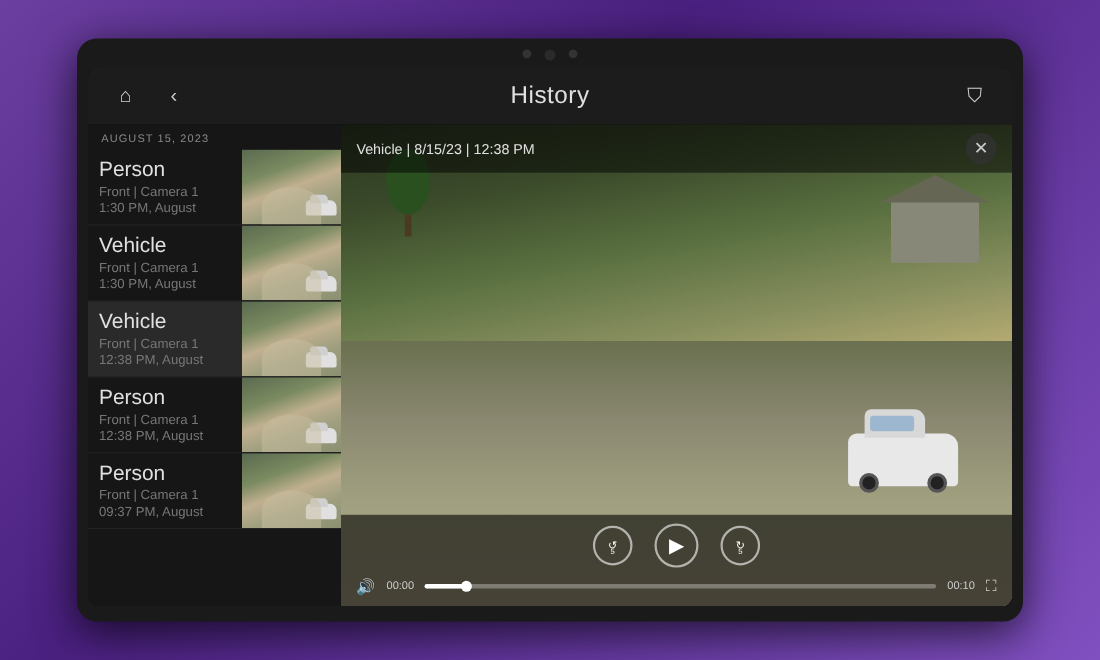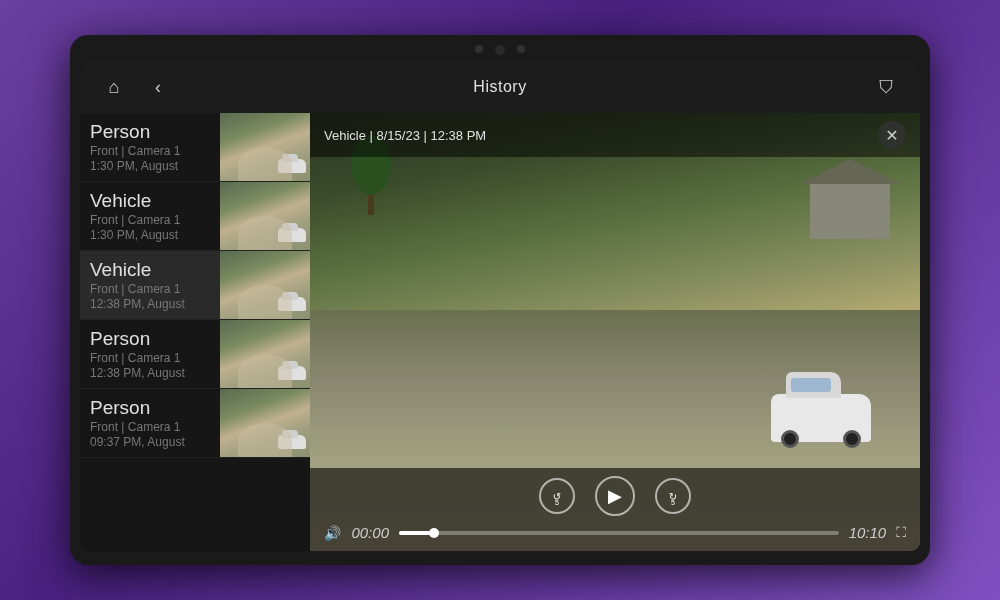--- a/index.html
+++ b/index.html
@@ -61,21 +61,21 @@
       background: #1c1c1c;
       flex-shrink: 0;
     }
     .header-left {
       display: flex;
       align-items: center;
       gap: 12px;
     }
     .header-title {
       color: #e0e0e0;
-      font-size: 16px;
+      font-size: 22px;
       font-weight: 400;
       letter-spacing: 0.5px;
       position: absolute;
       left: 50%;
       transform: translateX(-50%);
     }
     .icon-btn {
       color: #ccc;
       font-size: 18px;
       cursor: pointer;
@@ -407,22 +407,21 @@
       top: 50%;
       left: 8%;
       transform: translate(-50%, -50%);
       width: 10px;
       height: 10px;
       background: #fff;
       border-radius: 50%;
     }
     .time-label {
       color: #ccc;
-      font-size: 15px;
-      font-style: italic;
+      font-size: 10px;
     }
     .fullscreen-btn {
       background: none;
       border: none;
       color: #ccc;
       font-size: 14px;
       cursor: pointer;
     }
   </style>
 </head>
@@ -442,20 +441,21 @@
         <button class="icon-btn">⌂</button>
         <button class="icon-btn">‹</button>
       </div>
       <span class="header-title">History</span>
       <button class="icon-btn">⛉</button>
     </div>
 
     <div class="main-content">
 
       <div class="history-list">
+        <div class="date-header">AUGUST 15, 2023</div>
 
         <div class="history-item">
           <div class="history-item-info">
             <div class="history-item-type">Person</div>
             <div class="history-item-sub">Front | Camera 1</div>
             <div class="history-item-sub">1:30 PM, August</div>
           </div>
           <div class="history-item-thumb">
             <div class="thumb-scene">
               <div class="thumb-car"></div>
@@ -550,21 +550,21 @@
               <span class="skip-label" style="bottom:6px; font-size:7px;">5</span>
             </button>
           </div>
           <div class="progress-row">
             <button class="volume-btn">🔊</button>
             <span class="time-label">00:00</span>
             <div class="progress-bar-wrap">
               <div class="progress-fill"></div>
               <div class="progress-dot"></div>
             </div>
-            <span class="time-label">10:10</span>
+            <span class="time-label">00:10</span>
             <button class="fullscreen-btn">⛶</button>
           </div>
         </div>
 
       </div>
     </div>
   </div>
 </div>
 
 </body></html>

